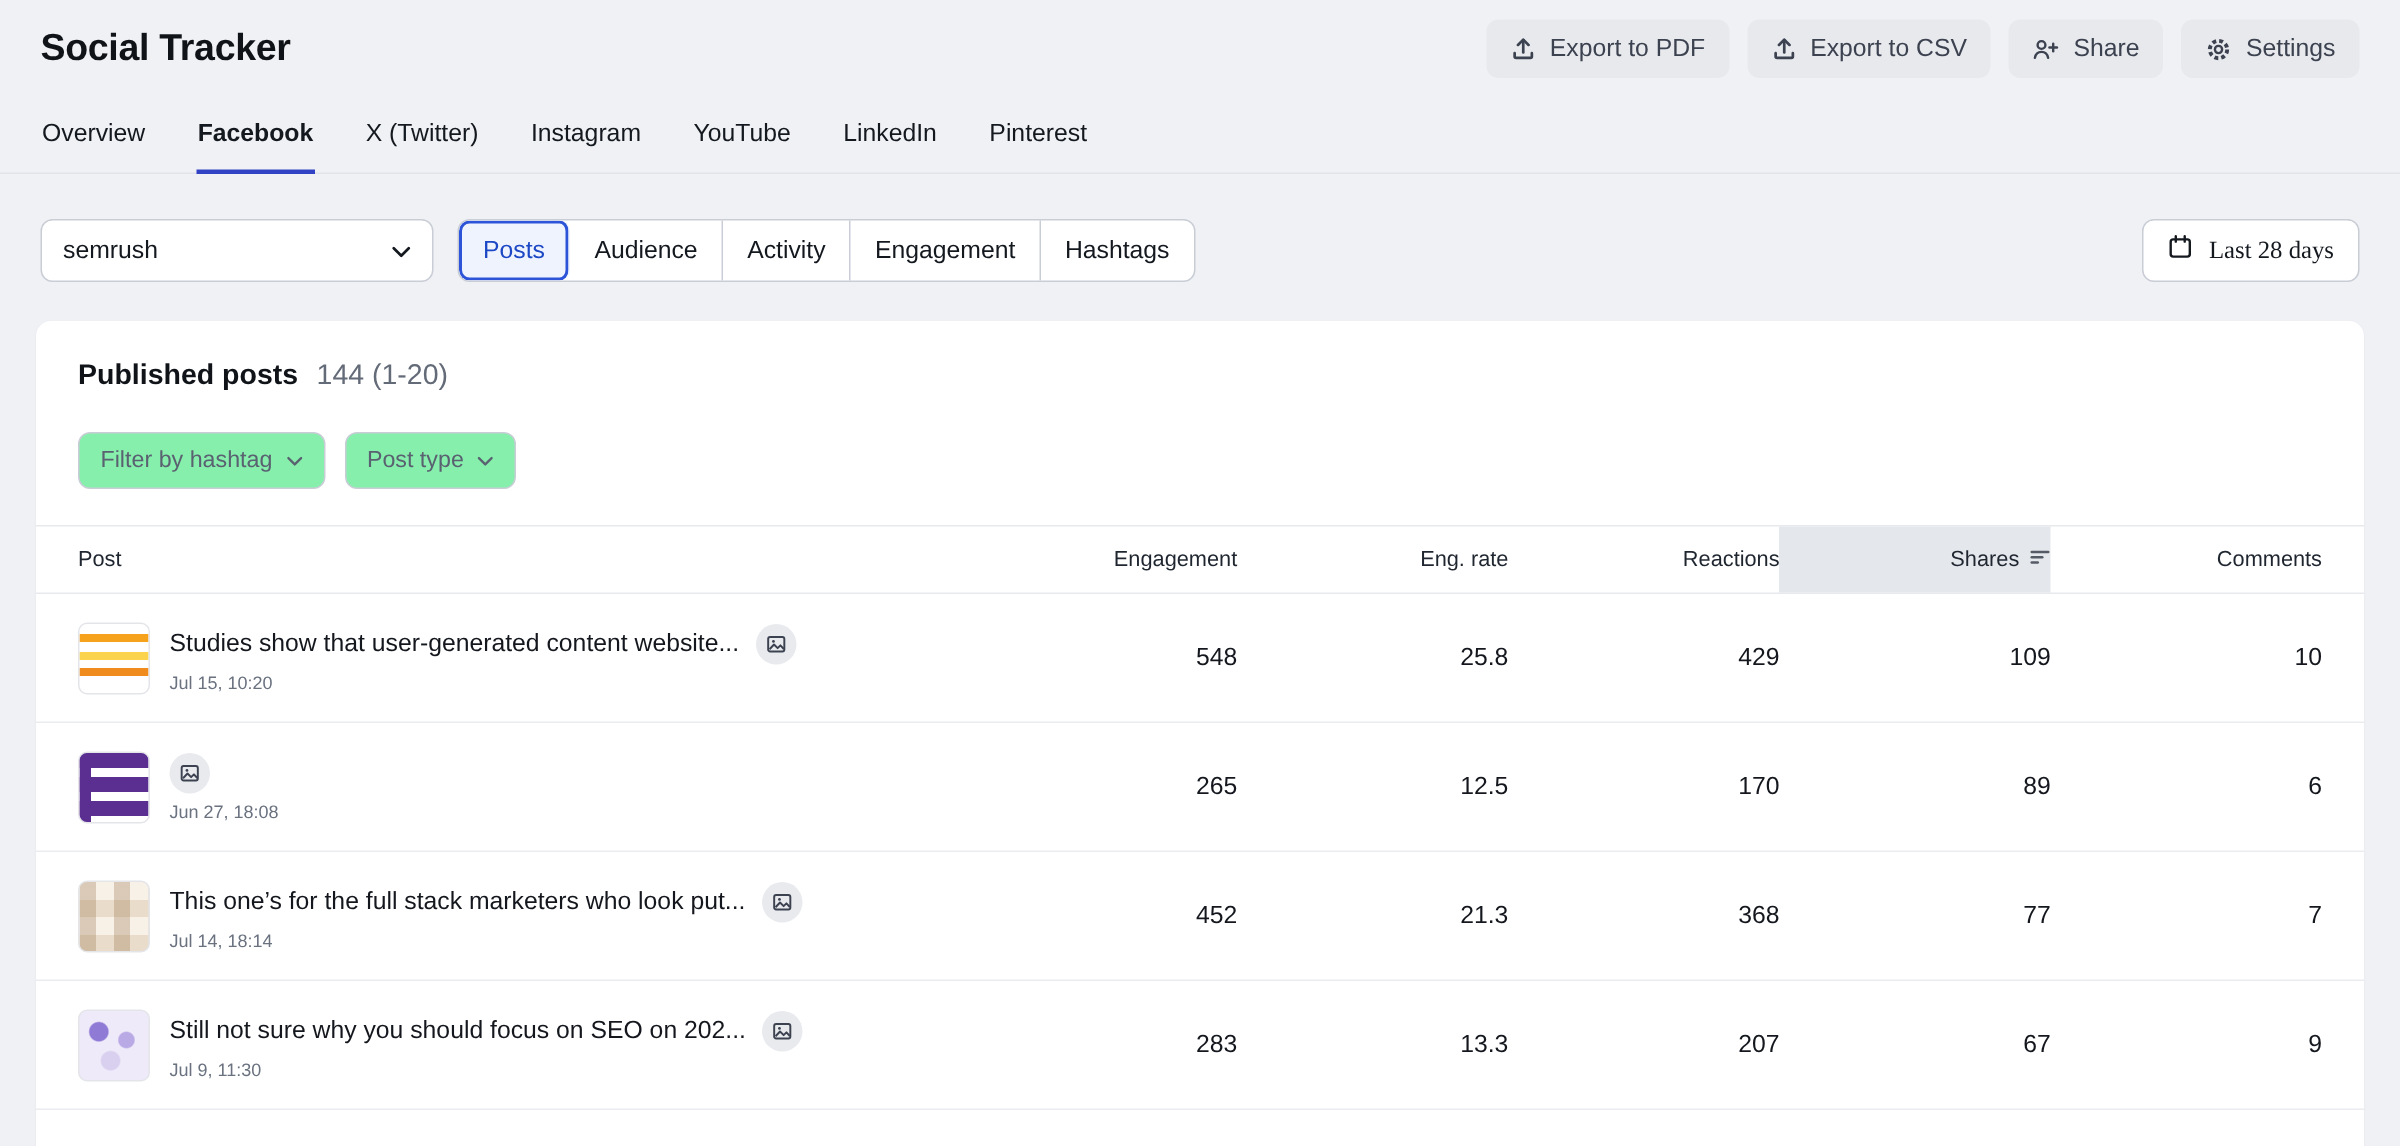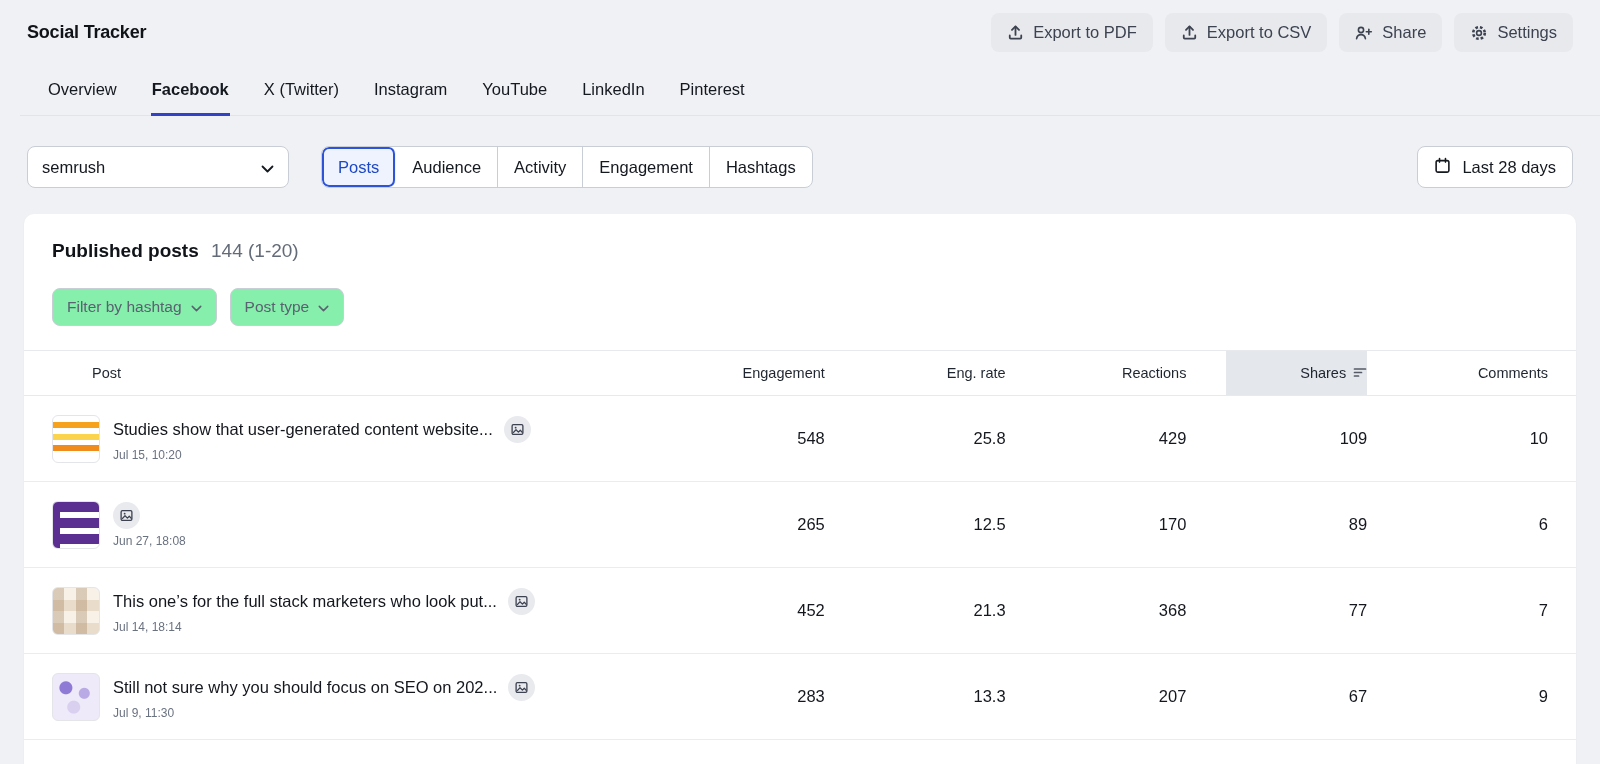--- a/index.html
+++ b/index.html
@@ -7,40 +7,40 @@
     width:1600px; height:764px;
     background:#f0f1f4;
     font-family:"Liberation Sans", sans-serif;
     color:#171b22;
     -webkit-font-smoothing:antialiased;
   }
   .page { display:flex; flex-direction:column; height:764px; }
 
   
   .topbar { display:flex; align-items:center; justify-content:space-between; padding:13px 27px 10px; }
-  .page-title { font-size:18px; font-weight:700; letter-spacing:-0.2px; margin:0; color:#101419; }
+  .page-title { font-size:25px; font-weight:700; letter-spacing:-0.2px; margin:0; color:#101419; }
   .topbar-actions { display:flex; gap:12px; }
   .gbtn {
     display:inline-flex; align-items:center; gap:9px;
     background:#e7e9ed; border:none; border-radius:8px;
     height:39px; padding:0 16px;
     font-family:inherit; font-size:16.5px; color:#3c4250; cursor:pointer;
   }
   .gbtn svg { display:block; }
 
   
-  .tabs { display:flex; gap:33px; padding:8px 27px 0; border-bottom:1px solid #e2e4e9;margin-left:20px; }
+  .tabs { display:flex; gap:33px; padding:8px 27px 0; border-bottom:1px solid #e2e4e9; }
   .tab {
     font-size:16.5px; color:#14181f; padding:10px 1px 14px; cursor:pointer;
     border-bottom:3px solid transparent; margin-bottom:-1px; white-space:nowrap;
   }
   .tab.active { font-weight:700; border-bottom-color:#3142c4; }
 
   
-  .controls { display:flex; align-items:center; gap:32px; padding:30px 27px 26px; }
+  .controls { display:flex; align-items:center; gap:16px; padding:30px 27px 26px; }
   .select {
     width:262px; height:42px; box-sizing:border-box;
     background:#fff; border:1px solid #c9cdd6; border-radius:8px;
     display:flex; align-items:center; justify-content:space-between;
     padding:0 14px; font-size:16.5px; cursor:pointer; color:#14181f;
   }
   .segments {
     display:flex; height:42px; box-sizing:border-box;
     background:#fff; border:1px solid #c9cdd6; border-radius:8px;
   }
@@ -51,21 +51,21 @@
   }
   .segment:last-child { border-right:none; }
   .segment.active {
     background:#eef3fe; color:#1c47c5; border-radius:7px;
     box-shadow:inset 0 0 0 2px #2d54d8; border-right-color:transparent;
   }
   .date-range {
     margin-left:auto; height:42px; box-sizing:border-box;
     display:flex; align-items:center; gap:11px;
     background:#fff; border:1px solid #c9cdd6; border-radius:8px;
-    padding:0 16px; font-family:Liberation Sans, sans-serif; font-size:16.5px; color:#14181f; cursor:pointer;
+    padding:0 16px; font-family:Liberation Serif, serif; font-size:16.5px; color:#14181f; cursor:pointer;
   }
 
   
   .card {
     margin:0 24px; background:#fff; border-radius:10px 10px 0 0;
     box-shadow:0 1px 2px rgba(20,24,31,.05);
     flex:1; overflow:hidden; display:flex; flex-direction:column;
   }
   .card-header { padding:26px 28px 0; font-size:19px; }
   .card-title { font-weight:700; color:#101419; }
@@ -76,21 +76,21 @@
     display:flex; align-items:center; gap:9px; height:38px;
     background:#86efac; border:1px solid #c9cdd6; border-radius:8px;
     padding:0 14px; font-family:inherit; font-size:15.5px; color:#5a6170; cursor:pointer;
   }
 
   
   .thead, .trow { display:grid; grid-template-columns:592px repeat(5, 1fr); padding:0 28px; }
   .thead { margin-top:24px; border-top:1px solid #e7e9ed; border-bottom:1px solid #e7e9ed; }
   .th {
     display:flex; align-items:center; justify-content:flex-end; gap:7px;
-    font-size:14.5px; color:#1f2630; padding:14px 0; cursor:pointer;margin-left:40px;
+    font-size:14.5px; color:#1f2630; padding:14px 0; cursor:pointer;
   }
   .th.post { justify-content:flex-start; cursor:default; }
   .th.sorted { background:#e4e7ec; }
 
   .trow { height:85px; align-items:center; border-bottom:1px solid #eaecef; }
   .post-cell { display:flex; align-items:center; gap:13px; min-width:0; padding-right:24px; }
   .thumb { width:48px; height:48px; flex:0 0 48px; border-radius:6px; border:1px solid #e3e5e9; box-sizing:border-box; cursor:pointer; }
   .thumb.t0 { background:linear-gradient(180deg,#fff 0 14%,#f6a21c 14% 26%,#fff 26% 40%,#fbd34d 40% 52%,#fff 52% 64%,#f08c1d 64% 76%,#fff 76%); }
   .thumb.t1 { background:linear-gradient(90deg,#5b2e91 0 16%,transparent 16%),repeating-linear-gradient(180deg,#5b2e91 0 10px,#ffffff 10px 16px); }
   .thumb.t2 { background:repeating-linear-gradient(90deg,rgba(150,110,70,.30) 0 11px,transparent 11px 23px),repeating-linear-gradient(0deg,#e9dccb 0 11px,#f7f1e8 11px 23px); }

